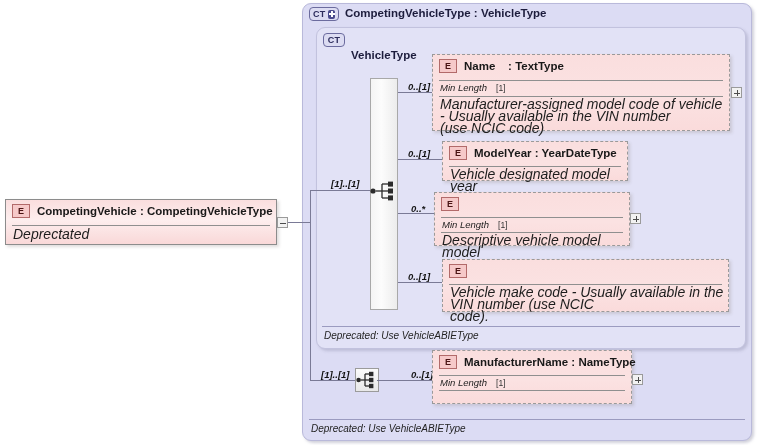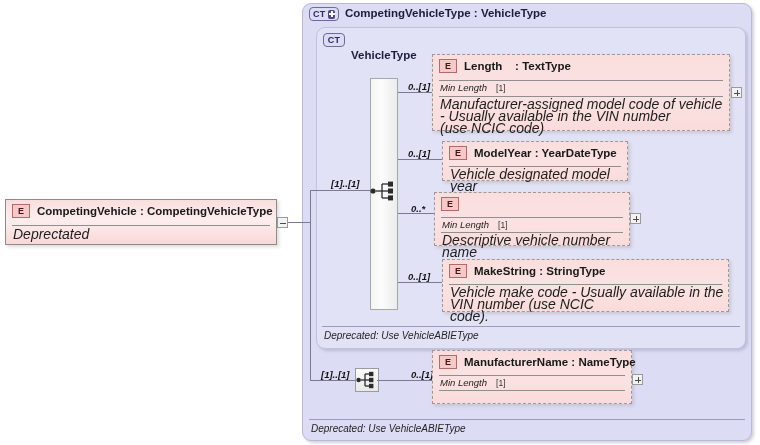--- a/index.html
+++ b/index.html
@@ -198,21 +198,21 @@
     </svg>
   </div>
   <div class="card" style="left:331px;top:178px;">[1]..[1]</div>
 
   <div class="ln-h" style="left:398px;top:92px;width:34px;"></div>
   <div class="card" style="left:408px;top:81px;">0..[1]</div>
 
   <div class="el" style="left:432px;top:54px;width:298px;height:77px;">
     <div class="el-head">
       <span class="e-chip">E</span>
-      <span class="el-name"><span>Length</span>&nbsp;&nbsp;&nbsp;&nbsp;<span>: TextType</span></span>
+      <span class="el-name"><span>Name</span>&nbsp;&nbsp;&nbsp;&nbsp;<span>: TextType</span></span>
     </div>
     <div class="el-rule" style="top:25px;"></div>
     <div class="el-facet" style="left:7px;top:27px;"><span>Min Length</span><span class="fval">[1]</span></div>
     <div class="el-rule" style="top:41px;"></div>
     <div class="el-doc" style="left:7px;top:43px;width:286px;white-space:pre-line;">Manufacturer-assigned model code of vehicle - Usually available in the VIN number
 (use NCIC code)</div>
   </div>
   <div class="exp plus" style="left:731px;top:87px;"></div>
 
   <div class="ln-h" style="left:398px;top:159px;width:44px;"></div>
@@ -230,31 +230,30 @@
   <div class="ln-h" style="left:398px;top:213px;width:36px;"></div>
   <div class="card" style="left:411px;top:203px;">0..*</div>
 
   <div class="el" style="left:434px;top:192px;width:196px;height:54px;">
     <div class="el-head">
       <span class="e-chip">E</span>
     </div>
     <div class="el-rule" style="top:24px;"></div>
     <div class="el-facet" style="left:7px;top:26px;"><span>Min Length</span><span class="fval">[1]</span></div>
     <div class="el-rule" style="top:39px;"></div>
-    <div class="el-doc" style="left:7px;top:41px;width:184px;">Descriptive vehicle number name</div>
+    <div class="el-doc" style="left:7px;top:41px;width:184px;">Descriptive vehicle model model</div>
   </div>
   <div class="exp plus" style="left:630px;top:213px;"></div>
 
   <div class="ln-h" style="left:398px;top:282px;width:44px;"></div>
   <div class="card" style="left:408px;top:271px;">0..[1]</div>
 
   <div class="el" style="left:442px;top:259px;width:287px;height:53px;">
     <div class="el-head">
       <span class="e-chip">E</span>
-      <span class="el-name">MakeString : StringType</span>
     </div>
     <div class="el-rule" style="top:24px;"></div>
     <div class="el-doc" style="left:7px;top:26px;width:275px;white-space:pre-line;">Vehicle make code - Usually available in the VIN number (use NCIC
 code).</div>
   </div>
 
   <div class="card" style="left:321px;top:369px;">[1]..[1]</div>
 
   <div class="seqicon" style="left:355px;top:368px;">
     <svg width="22" height="22" viewBox="0 0 22 22">

